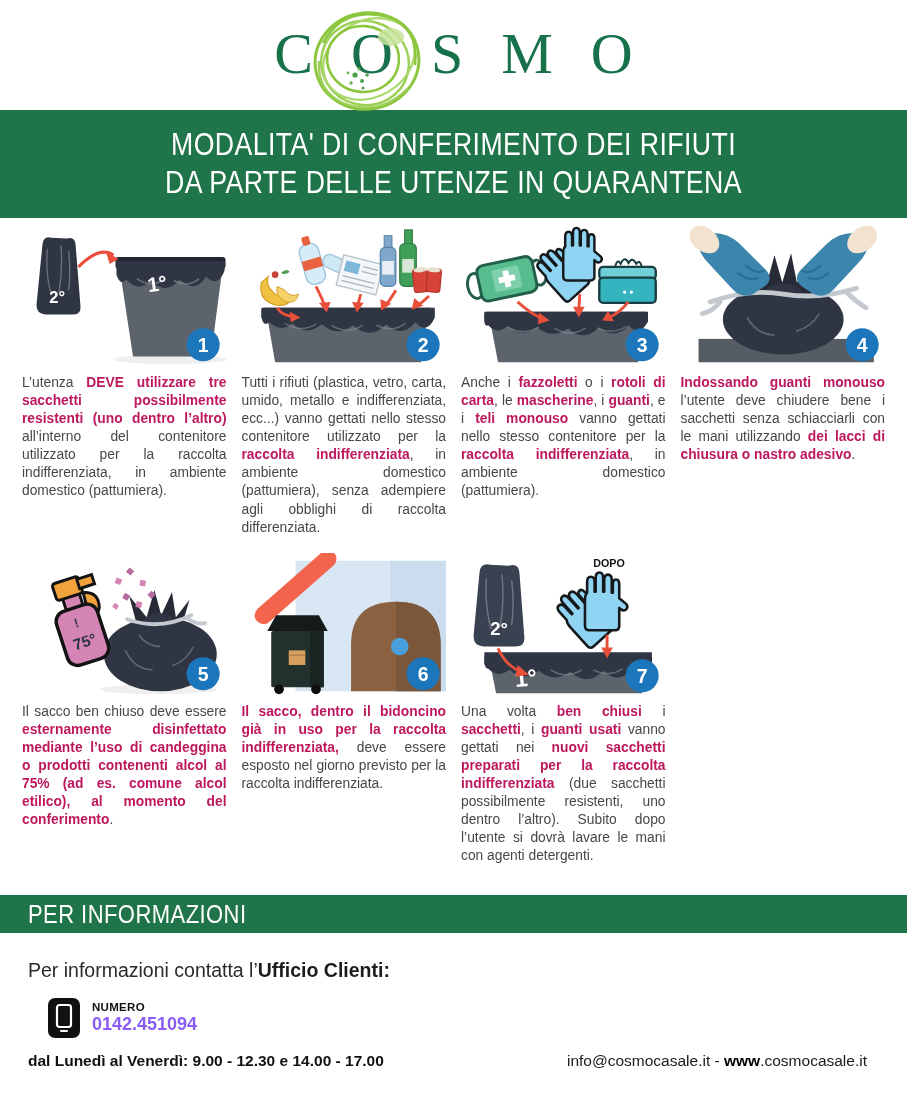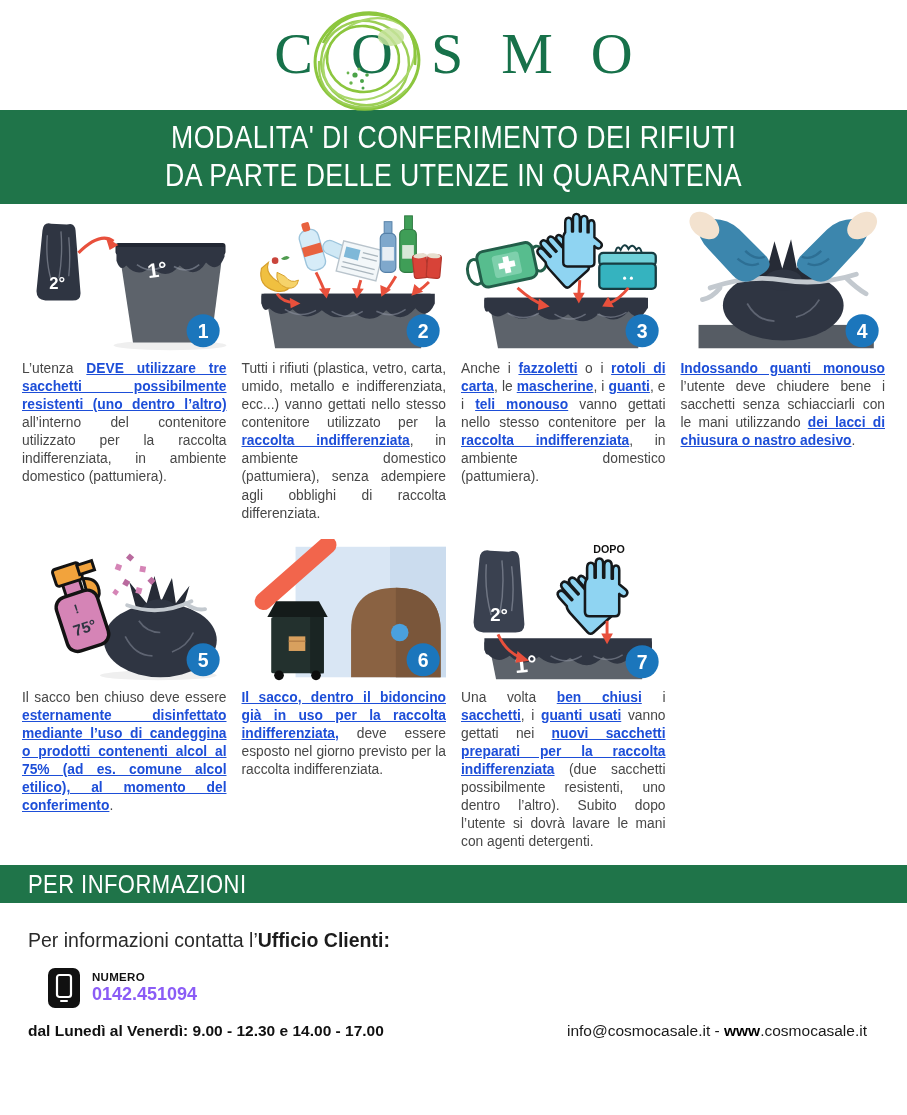--- a/index.html
+++ b/index.html
@@ -8,31 +8,31 @@
   .page { width:907px; height:1115px; background:#fff; position:relative; }
 
   
   .logo-wrap { height:108px; display:flex; align-items:center; justify-content:center; }
   .logo { position:relative; display:flex; align-items:baseline; }
   .logo .letter { font-family:"Liberation Serif", serif; font-size:58px; color:#17714a; letter-spacing:0; margin:0 19px; line-height:1; }
   .logo .scribble { position:absolute; left:48px; top:-22px; width:128px; height:118px; pointer-events:none; }
 
   
   .banner { background:#1f7449; color:#fff; }
-  .banner-title { height:94px; margin-top:2px; display:flex; flex-direction:column; align-items:center; justify-content:center; }
+  .banner-title { height:108px; margin-top:2px; display:flex; flex-direction:column; align-items:center; justify-content:center; }
   .banner-title .bline { font-size:31px; line-height:1.23; letter-spacing:.5px; transform:scaleX(.86); transform-origin:center; white-space:nowrap; }
-  .banner-info { height:38px; margin-top:14px; display:flex; align-items:center; }
+  .banner-info { height:38px; margin-top:30px; display:flex; align-items:center; }
   .banner-info .bline { font-size:25px; letter-spacing:.5px; transform:scaleX(.88); transform-origin:left center; margin-left:28px; white-space:nowrap; }
 
   
   .steps { display:grid; grid-template-columns:repeat(4,1fr); column-gap:15px; row-gap:16px; padding:6px 22px 0 22px; }
   .step-card { display:flex; flex-direction:column; }
   .step-card svg.illus { width:100%; height:auto; display:block; }
   .step-text { margin-top:6px; font-size:13.8px; line-height:1.31; text-align:justify; color:#474747; }
-  .step-text b { color:#1d4ed8;text-decoration:underline; }
+  .step-text b { color:#be185d; }
 
   
   .contact-line { margin:26px 0 12px 28px; font-size:19.5px; color:#2a2a2a; }
   .contact-line b { color:#1c1c1c; }
   .phone-row { margin:16px 0 0 28px; display:flex; align-items:center;padding-left:20px; }
   .phone-icon { width:32px; height:40px; }
   .phone-txt { margin-left:12px; }
   .phone-label { font-size:11.5px; font-weight:bold; color:#111; letter-spacing:.3px; }
   .phone-number { font-size:18px; font-weight:bold; color:#8b5cf6; margin-top:1px; }
   .bottom-row { margin:14px 28px 0 28px; display:flex; align-items:baseline; justify-content:space-between; }

